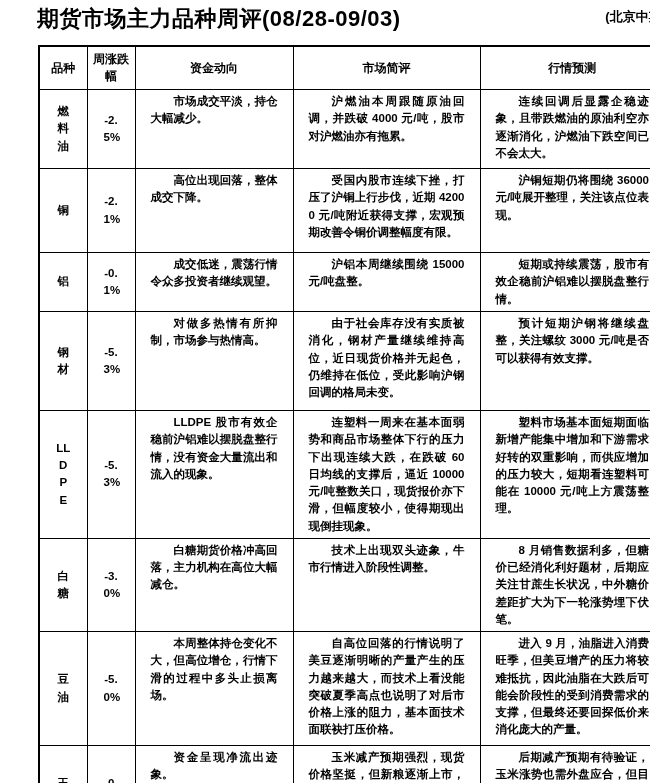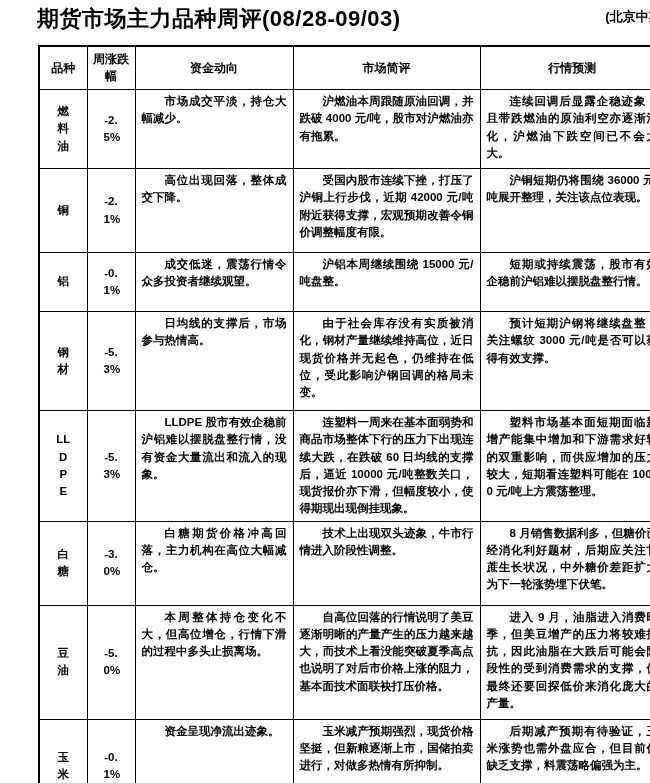--- a/index.html
+++ b/index.html
@@ -55,21 +55,21 @@
     font-size: 12px;
     height: 38px;
     text-align: center;
     vertical-align: middle;
     padding: 2px;
     line-height: 1.4;
   }
   td {
     font-size: 11.5px;
     line-height: 1.5;
-    padding: 3px 6px;
+    padding: 3px 15px;
   }
   td.c-variety, td.c-change {
     text-align: center;
     vertical-align: middle;
     padding: 2px 16px;
     word-break: break-all;
   }
   td.c-text {
     vertical-align: top;
     text-align: justify;
@@ -130,21 +130,21 @@
         <tr>
       <td class="c-variety">铝</td>
       <td class="c-change">-0.1%</td>
       <td class="c-text">成交低迷，震荡行情令众多投资者继续观望。</td>
       <td class="c-text">沪铝本周继续围绕 15000 元/吨盘整。</td>
       <td class="c-text">短期或持续震荡，股市有效企稳前沪铝难以摆脱盘整行情。</td>
     </tr>
         <tr>
       <td class="c-variety">钢材</td>
       <td class="c-change">-5.3%</td>
-      <td class="c-text">日均线的支撑后，市场参与热情高。</td>
+      <td class="c-text">对做多热情有所抑制，市场参与热情高。</td>
       <td class="c-text">由于社会库存没有实质被消化，钢材产量继续维持高位，近日现货价格并无起色，仍维持在低位，受此影响沪钢回调的格局未变。</td>
       <td class="c-text">预计短期沪钢将继续盘整，关注螺纹 3000 元/吨是否可以获得有效支撑。</td>
     </tr>
         <tr>
       <td class="c-variety">LLDPE</td>
       <td class="c-change">-5.3%</td>
       <td class="c-text">LLDPE 股市有效企稳前沪铝难以摆脱盘整行情，没有资金大量流出和流入的现象。</td>
       <td class="c-text">连塑料一周来在基本面弱势和商品市场整体下行的压力下出现连续大跌，在跌破 60 日均线的支撑后，逼近 10000 元/吨整数关口，现货报价亦下滑，但幅度较小，使得期现出现倒挂现象。</td>
       <td class="c-text">塑料市场基本面短期面临新增产能集中增加和下游需求好转的双重影响，而供应增加的压力较大，短期看连塑料可能在 10000 元/吨上方震荡整理。</td>
     </tr>

